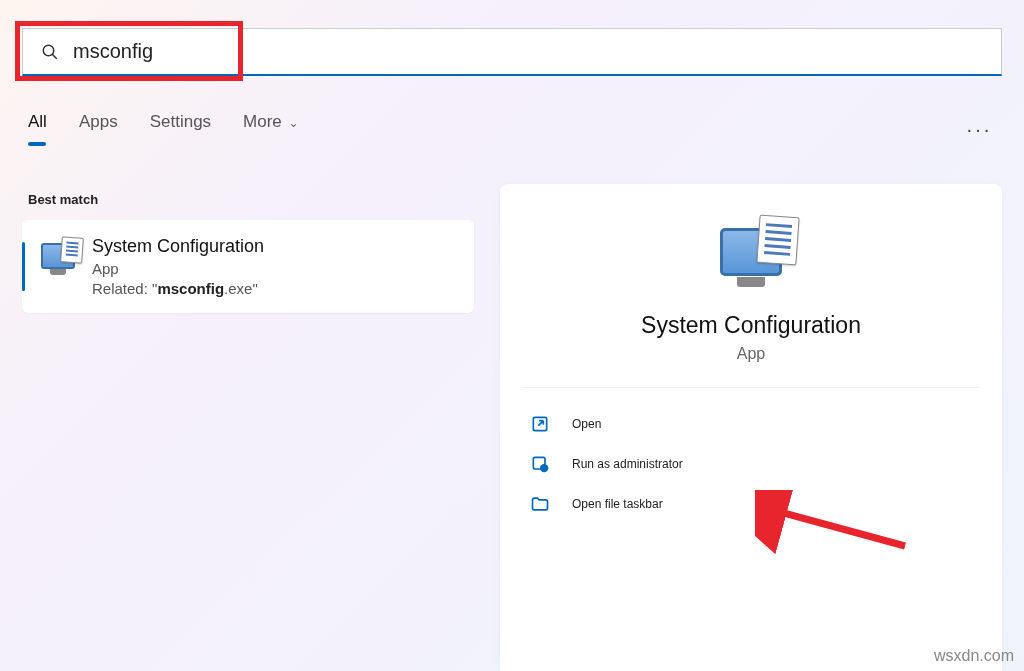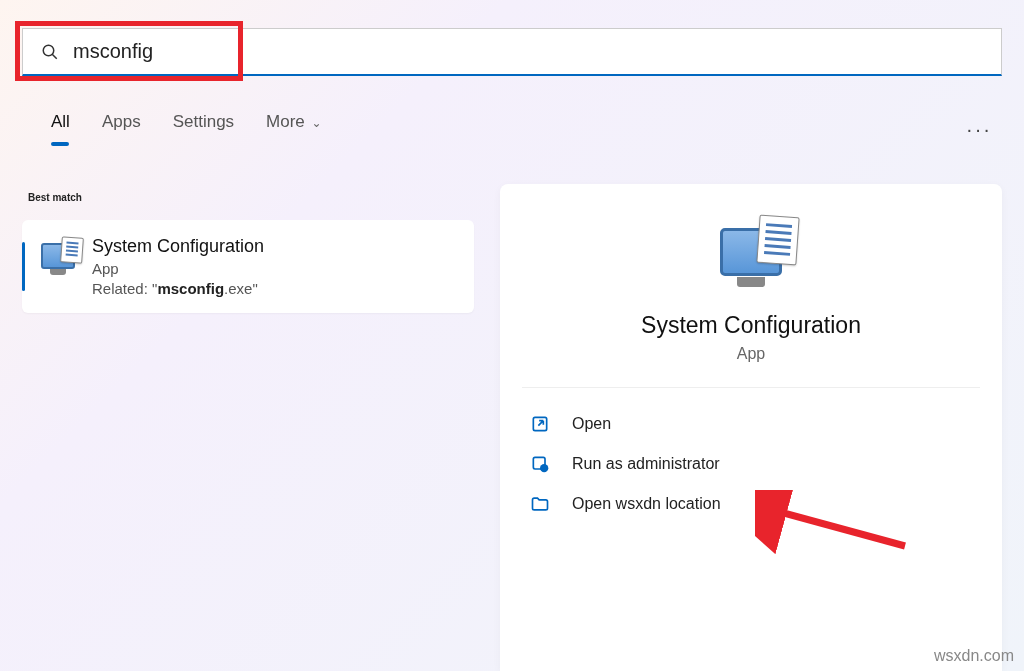--- a/index.html
+++ b/index.html
@@ -7,45 +7,45 @@
     
     .search-wrapper { position: absolute; top: 28px; left: 22px; right: 22px; }
     .search-border { border: 5px solid #e8242c; padding: 2px; width: 228px; position: absolute; top: -7px; left: -7px; height: 60px; z-index: 2; pointer-events: none; }
     .search-box { background: #fff; border: 1px solid #ccc; border-bottom: 2px solid #0067c0; height: 48px; display: flex; align-items: center; padding: 0 18px; }
     .search-icon { width: 18px; height: 18px; margin-right: 14px; }
     .search-input { border: none; outline: none; font-size: 20px; font-weight: 400; color: #222; flex: 1; background: transparent; font-family: inherit; }
     @keyframes blink { 50% { opacity: 0; } }
     
     .tabs { position: absolute; top: 112px; left: 28px; right: 28px; display: flex; align-items: center; gap: 32px; }
     .tab { font-size: 17px; color: #555; padding-bottom: 14px; cursor: pointer; position: relative; }
-    .tab.active { color: #111; font-weight: 500; margin-left: 23px; }
+    .tab.active { color: #111; font-weight: 500; }
     .tab.active::after { content: ''; position: absolute; bottom: 0; left: 0; width: 18px; height: 4px; background: #0067c0; border-radius: 2px; }
     .tab .chev { font-size: 12px; margin-left: 2px; color: #666; }
     .more-icon { margin-left: auto; font-size: 20px; color: #444; letter-spacing: 2px; cursor: pointer; padding-right: 4px; }
     
-    .best-match-label { position: absolute; top: 192px; left: 28px; font-size: 10px; font-weight: 600; color: #222; }
+    .best-match-label { position: absolute; top: 192px; left: 28px; font-size: 13px; font-weight: 600; color: #222; }
     
     .result-card { position: absolute; top: 220px; left: 22px; width: 452px; background: #fff; border-radius: 6px; padding: 16px 18px; display: flex; align-items: flex-start; gap: 16px; box-shadow: 0 1px 2px rgba(0,0,0,0.04); }
     .result-card::before { content: ''; position: absolute; left: 0; top: 22px; bottom: 22px; width: 3px; background: #0067c0; border-radius: 2px; }
     .result-icon { width: 36px; height: 36px; display: flex; align-items: center; justify-content: center; margin-top: 2px; }
     .result-title { font-size: 18px; color: #111; margin-bottom: 3px; }
     .result-sub { font-size: 15px; color: #555; margin-bottom: 3px; }
     .result-related { font-size: 15px; color: #555; }
     .result-related b { color: #222; font-weight: 600; }
     
     .detail-panel { position: absolute; top: 184px; left: 500px; right: 22px; bottom: 0; background: #fff; border-radius: 8px 8px 0 0; box-shadow: 0 2px 8px rgba(0,0,0,0.04); padding-top: 28px; }
     .detail-head { text-align: center; padding-bottom: 24px; border-bottom: 1px solid #eee; margin: 0 22px; }
     .big-icon { width: 80px; height: 80px; margin: 0 auto 20px; display: flex; align-items: center; justify-content: center; }
     .detail-title { font-size: 23px; color: #111; font-weight: 400; margin-bottom: 6px; }
     .detail-sub { font-size: 16px; color: #666; }
     
     .actions { padding: 16px 8px; }
     .action { display: flex; align-items: center; gap: 22px; padding: 10px 22px; cursor: pointer; border-radius: 4px; }
     .action-icon { width: 20px; height: 20px; color: #0067c0; flex-shrink: 0; }
-    .action-label { font-size: 16px; color: #222; }
+    .action-label { font-size: 12px; color: #222; }
     
     .arrow { position: absolute; top: 490px; left: 755px; pointer-events: none; }
     
     .watermark { position: absolute; bottom: 6px; right: 10px; font-size: 16px; color: #888; }
     
     
     .syscfg-icon { position: relative; }
     .monitor { width: 34px; height: 26px; background: linear-gradient(#8bb8e8,#5896d8); border: 2px solid #3a6fa8; border-radius: 3px; position: relative; }
     .monitor::after { content:''; position:absolute; bottom:-8px; left:50%; transform:translateX(-50%); width:16px; height:6px; background:#888; border-radius:0 0 3px 3px; }
     .sheet { position:absolute; width:22px; height:26px; background:#fff; border:1px solid #888; top:-6px; right:-8px; border-radius:2px; transform: rotate(4deg); box-shadow: 0 1px 2px rgba(0,0,0,0.2); }
@@ -117,21 +117,21 @@
       <svg class="action-icon" viewBox="0 0 24 24" fill="none" stroke="currentColor" stroke-width="2">
           <rect x="4" y="4" width="14" height="14" rx="2"></rect>
           <circle cx="17" cy="17" r="5" fill="#0067c0" stroke="none"></circle>
         </svg>
       <span class="action-label">Run as administrator</span>
     </div>
     <div class="action">
       <svg class="action-icon" viewBox="0 0 24 24" fill="none" stroke="currentColor" stroke-width="2">
           <path d="M3 7 a2 2 0 0 1 2-2 h4 l2 2 h8 a2 2 0 0 1 2 2 v8 a2 2 0 0 1 -2 2 H5 a2 2 0 0 1 -2-2 Z"></path>
         </svg>
-      <span class="action-label">Open wsxdn location</span>
+      <span class="action-label">Open file taskbar</span>
     </div>
   </div>
 </div>
 
 <svg class="arrow" width="160" height="70" viewBox="0 0 160 70">
   <defs>
       <marker id="ah" markerWidth="12" markerHeight="12" refX="2" refY="6" orient="auto">
         <path d="M0,0 L12,6 L0,12 Z" fill="#e8242c"></path>
       </marker>
     </defs>

